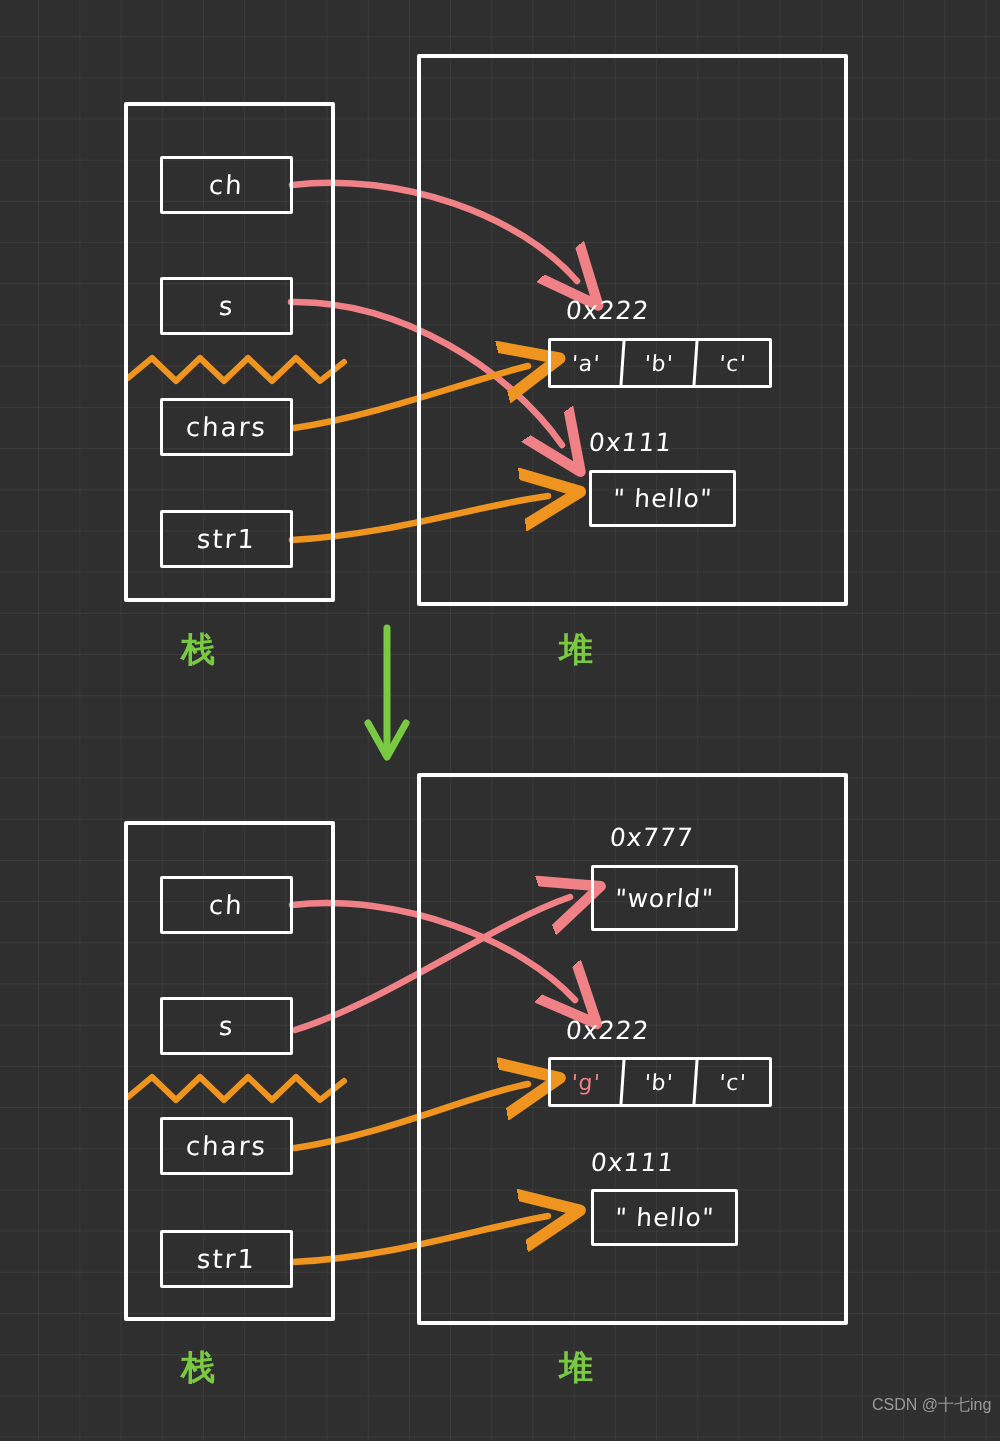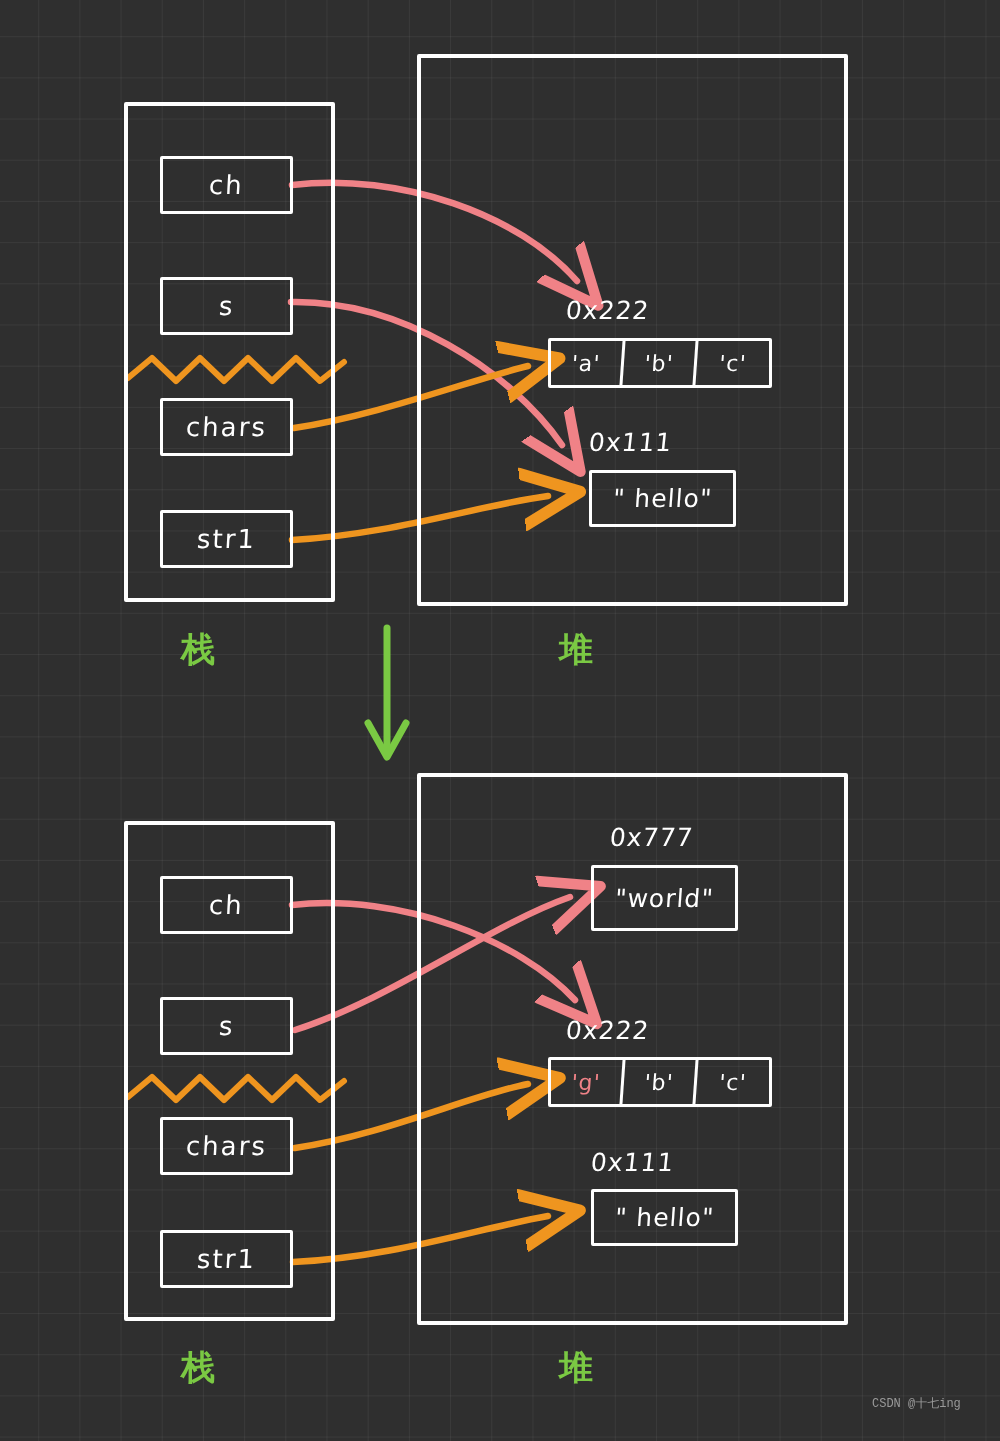--- a/index.html
+++ b/index.html
@@ -96,22 +96,22 @@
     position: absolute;
     color: #7ac943;
     font-size: 34px;
     font-weight: bold;
     font-family: "DejaVu Sans", sans-serif;
     white-space: nowrap;
   }
   .watermark {
     position: absolute;
     color: #9a9a9a;
-    font-size: 12px;
-    font-family: Liberation Mono, monospace;
+    font-size: 16px;
+    font-family: Liberation Sans, sans-serif;
     white-space: nowrap;
   }
 </style>
 </head>
 <body>
 
 <div id="stage">
 
   <svg class="layer" viewBox="0 0 1000 1441">
     <defs>

